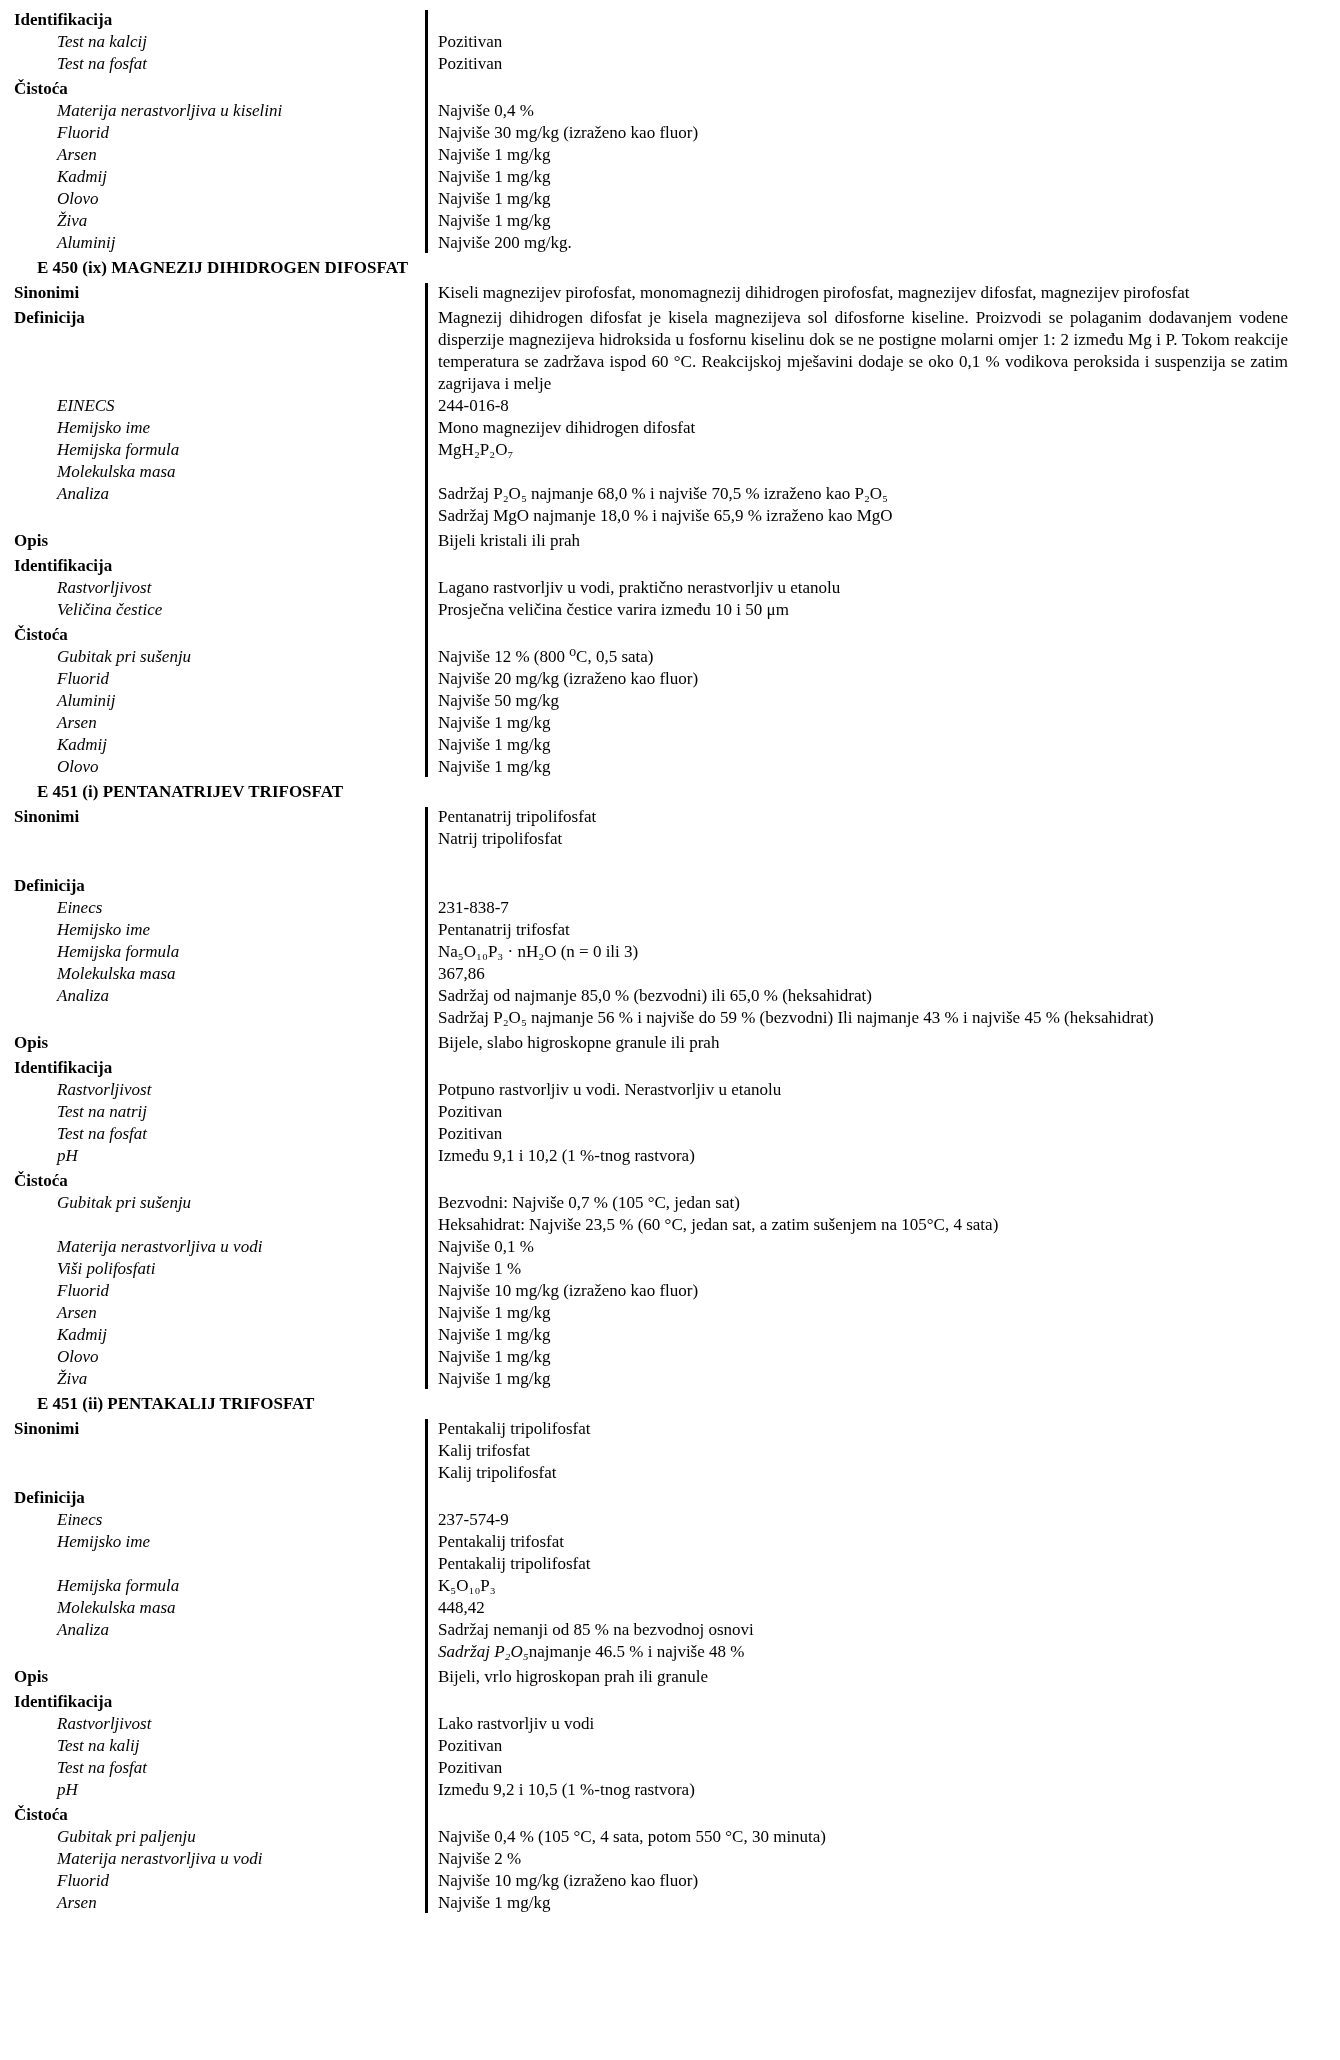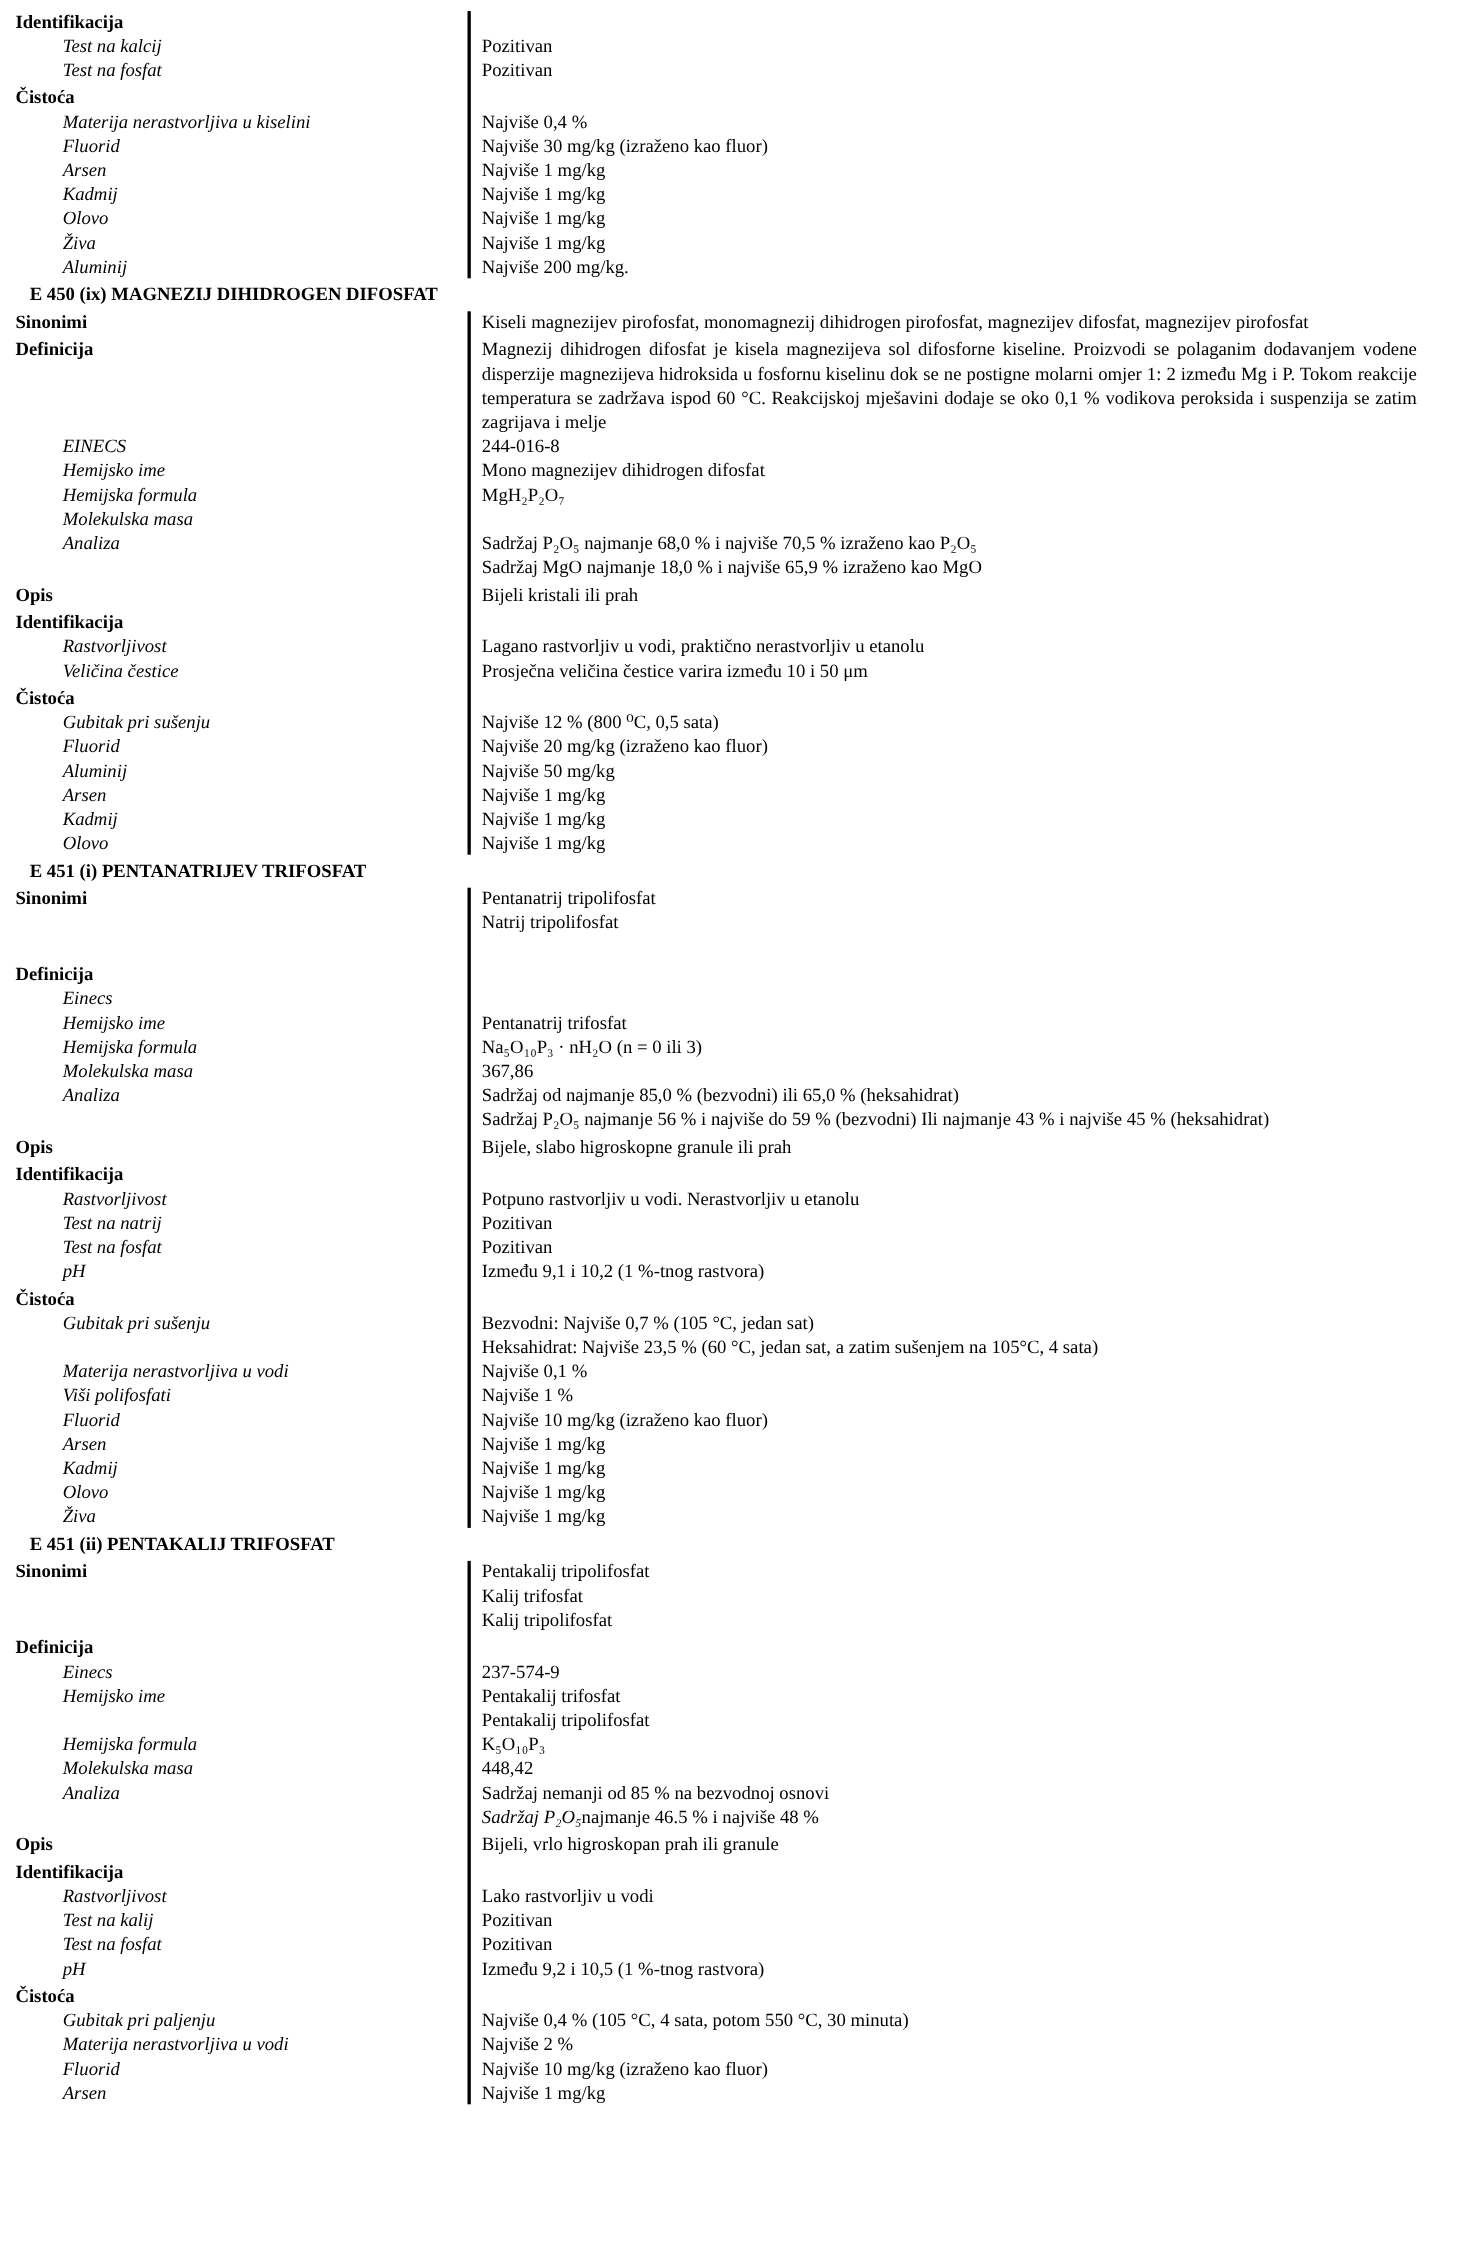--- a/index.html
+++ b/index.html
@@ -11,21 +11,21 @@
   #doc { padding-top:6px; }
   .section { position:relative; }
   .vline { position:absolute; left:425px; top:1px; bottom:1px; width:3px; background:#000; }
   .row { display:grid; grid-template-columns:425px 1fr; min-height:22px; }
   .row .label { padding-left:57px; font-style:italic; white-space:nowrap; overflow:hidden; }
   .row.header .label { padding-left:14px; font-style:normal; font-weight:bold; }
   .row.header { margin-top:3px; }
   .row .value { padding-left:13px; padding-right:52px; white-space:nowrap; overflow:hidden; }
   .row.vs-para .value, .row.vs-justify .value { white-space:normal; overflow:visible; }
   .row.vs-justify .value { text-align:justify; }
-  .title-row { font-weight:bold; padding-left:27px; margin-top:3px; min-height:22px; }
+  .title-row { font-weight:bold; padding-left:37px; margin-top:3px; min-height:22px; }
   .row.blank { min-height:22px; }
 </style>
 </head>
 <body>
 
 <div id="doc">
     <div class="section">
       <div class="vline"></div>
       <div class="row header">
         <div class="label">Identifikacija</div>
@@ -165,20 +165,21 @@
       <div class="row blank">
         <div class="label"></div>
         <div class="value"></div>
       </div>
       <div class="row header">
         <div class="label">Definicija</div>
         <div class="value"></div>
       </div>
       <div class="row item">
         <div class="label">Einecs</div>
+        <div class="value">231-838-7</div>
       </div>
       <div class="row item">
         <div class="label">Hemijsko ime</div>
         <div class="value">Pentanatrij trifosfat</div>
       </div>
       <div class="row item">
         <div class="label">Hemijska formula</div>
         <div class="value">Na₅O₁₀P₃ · nH₂O (n = 0 ili 3)</div>
       </div>
       <div class="row item">

